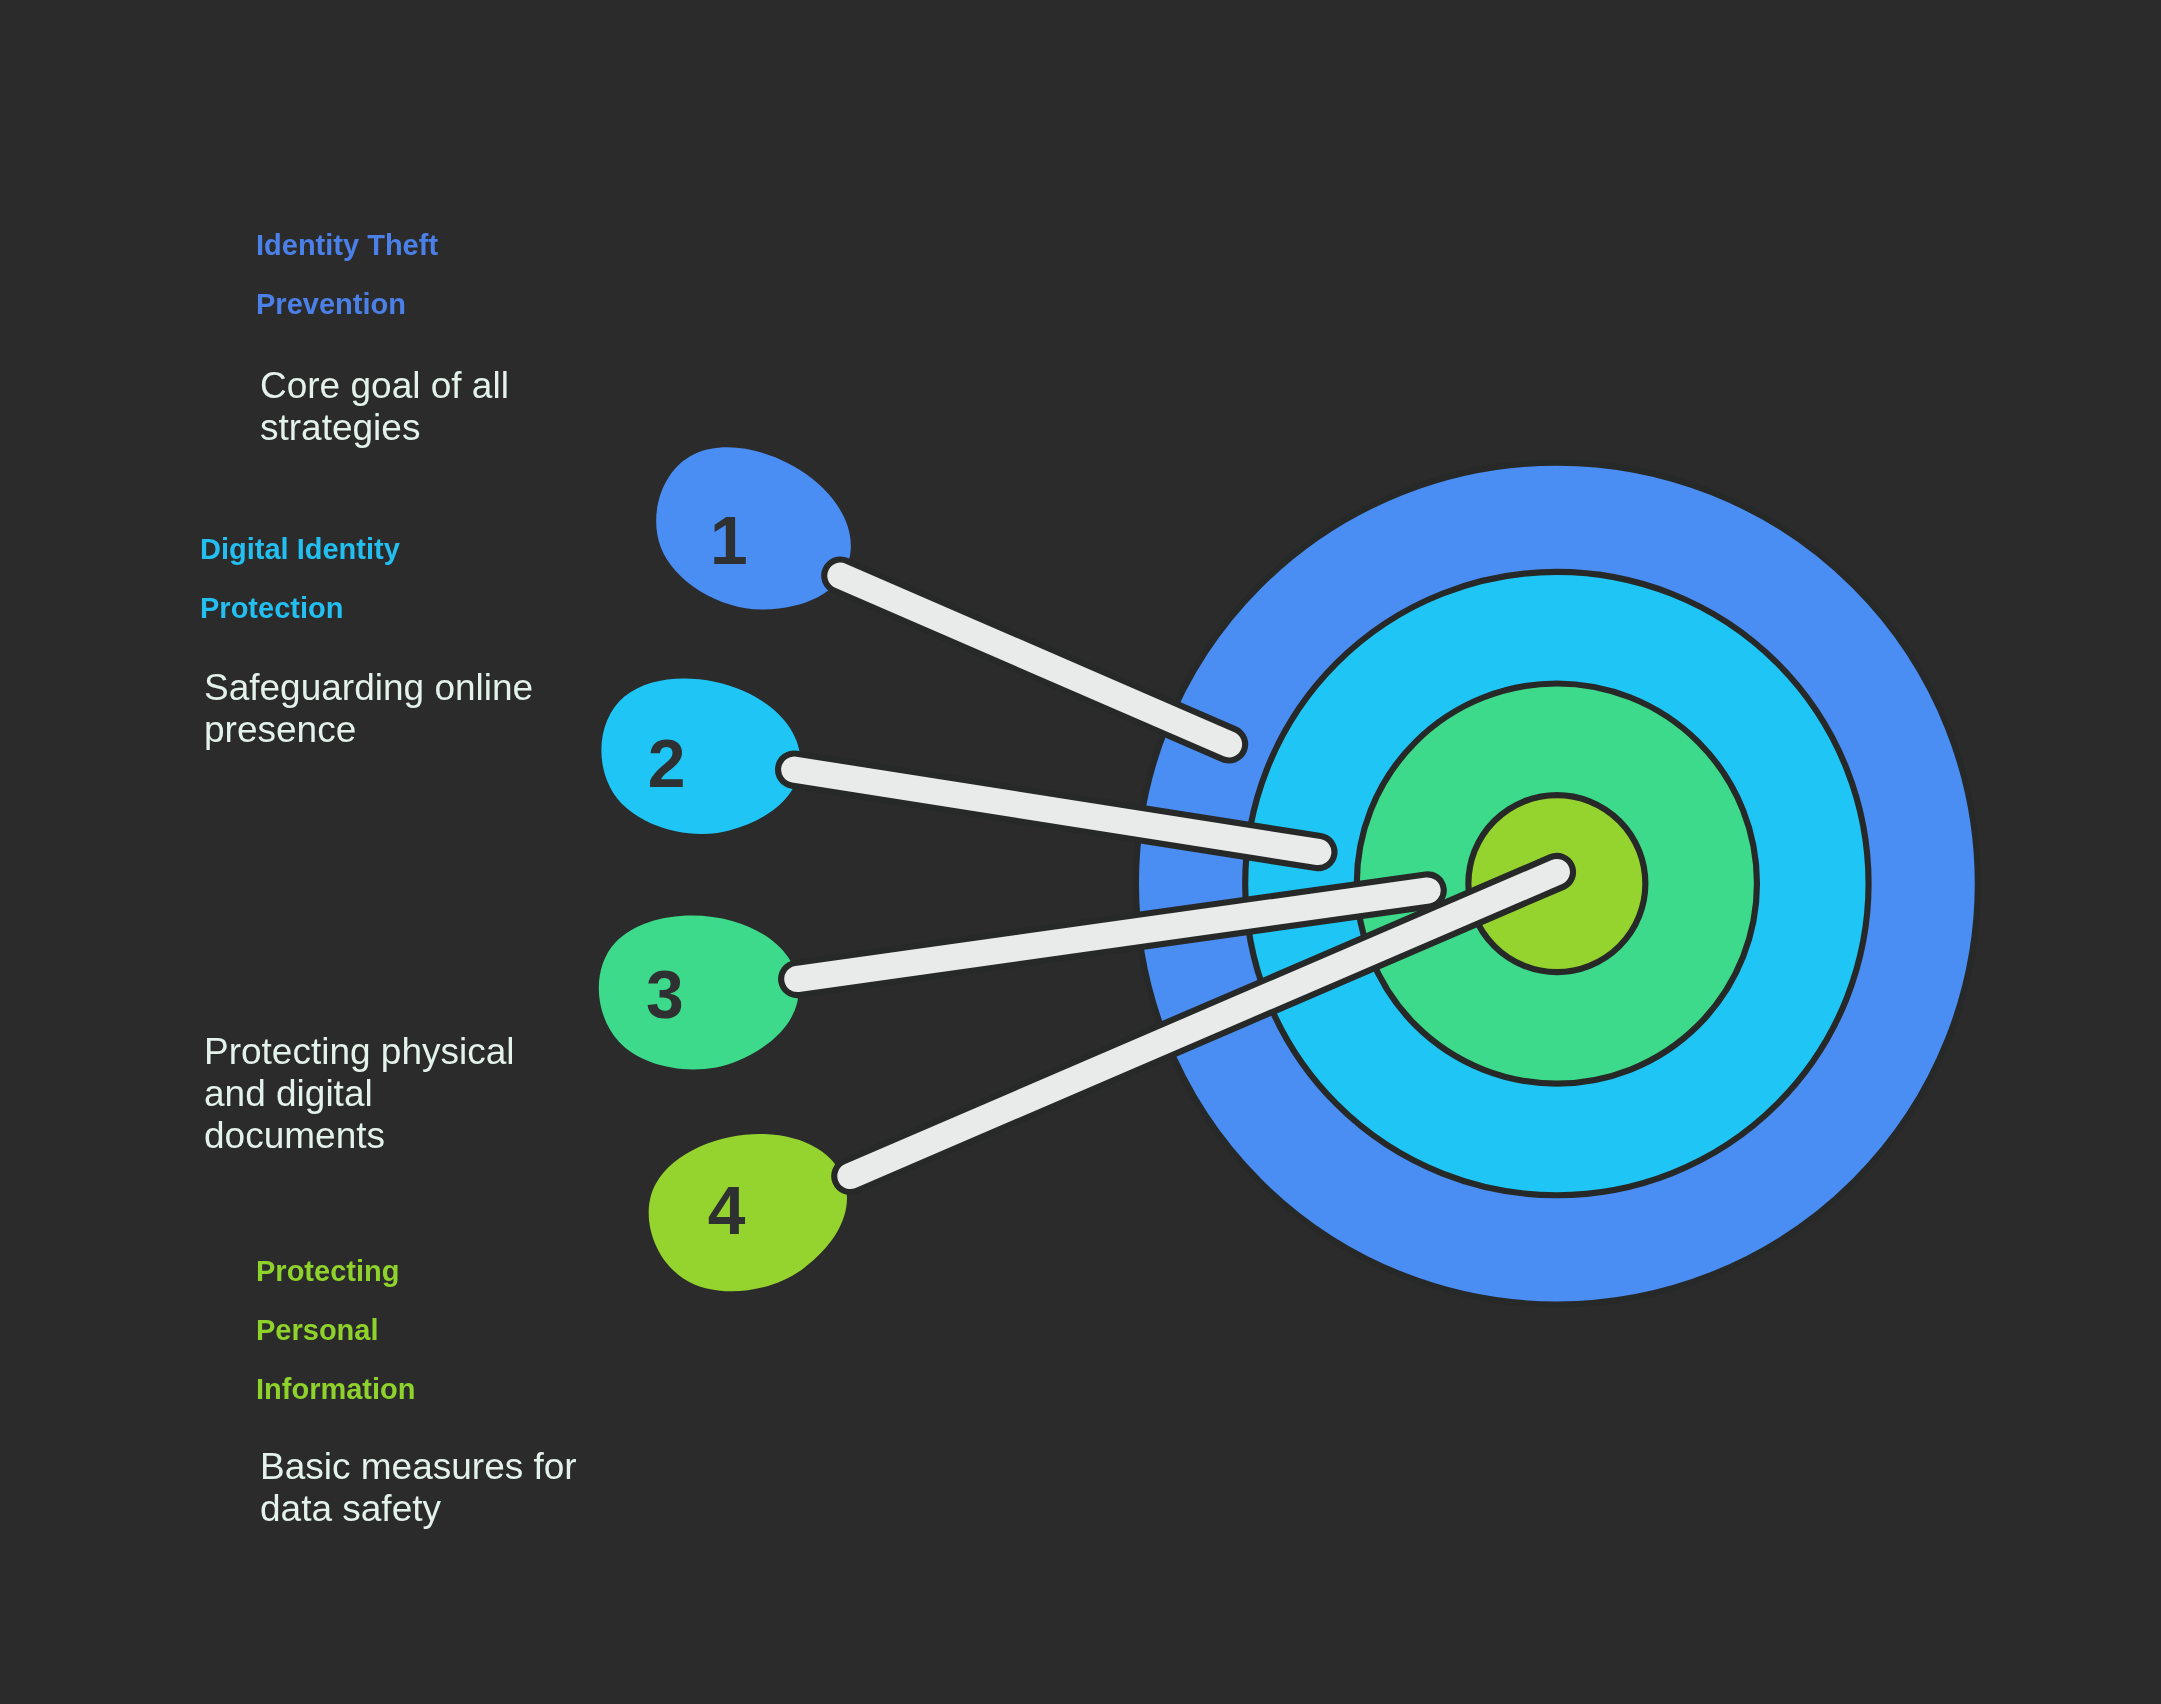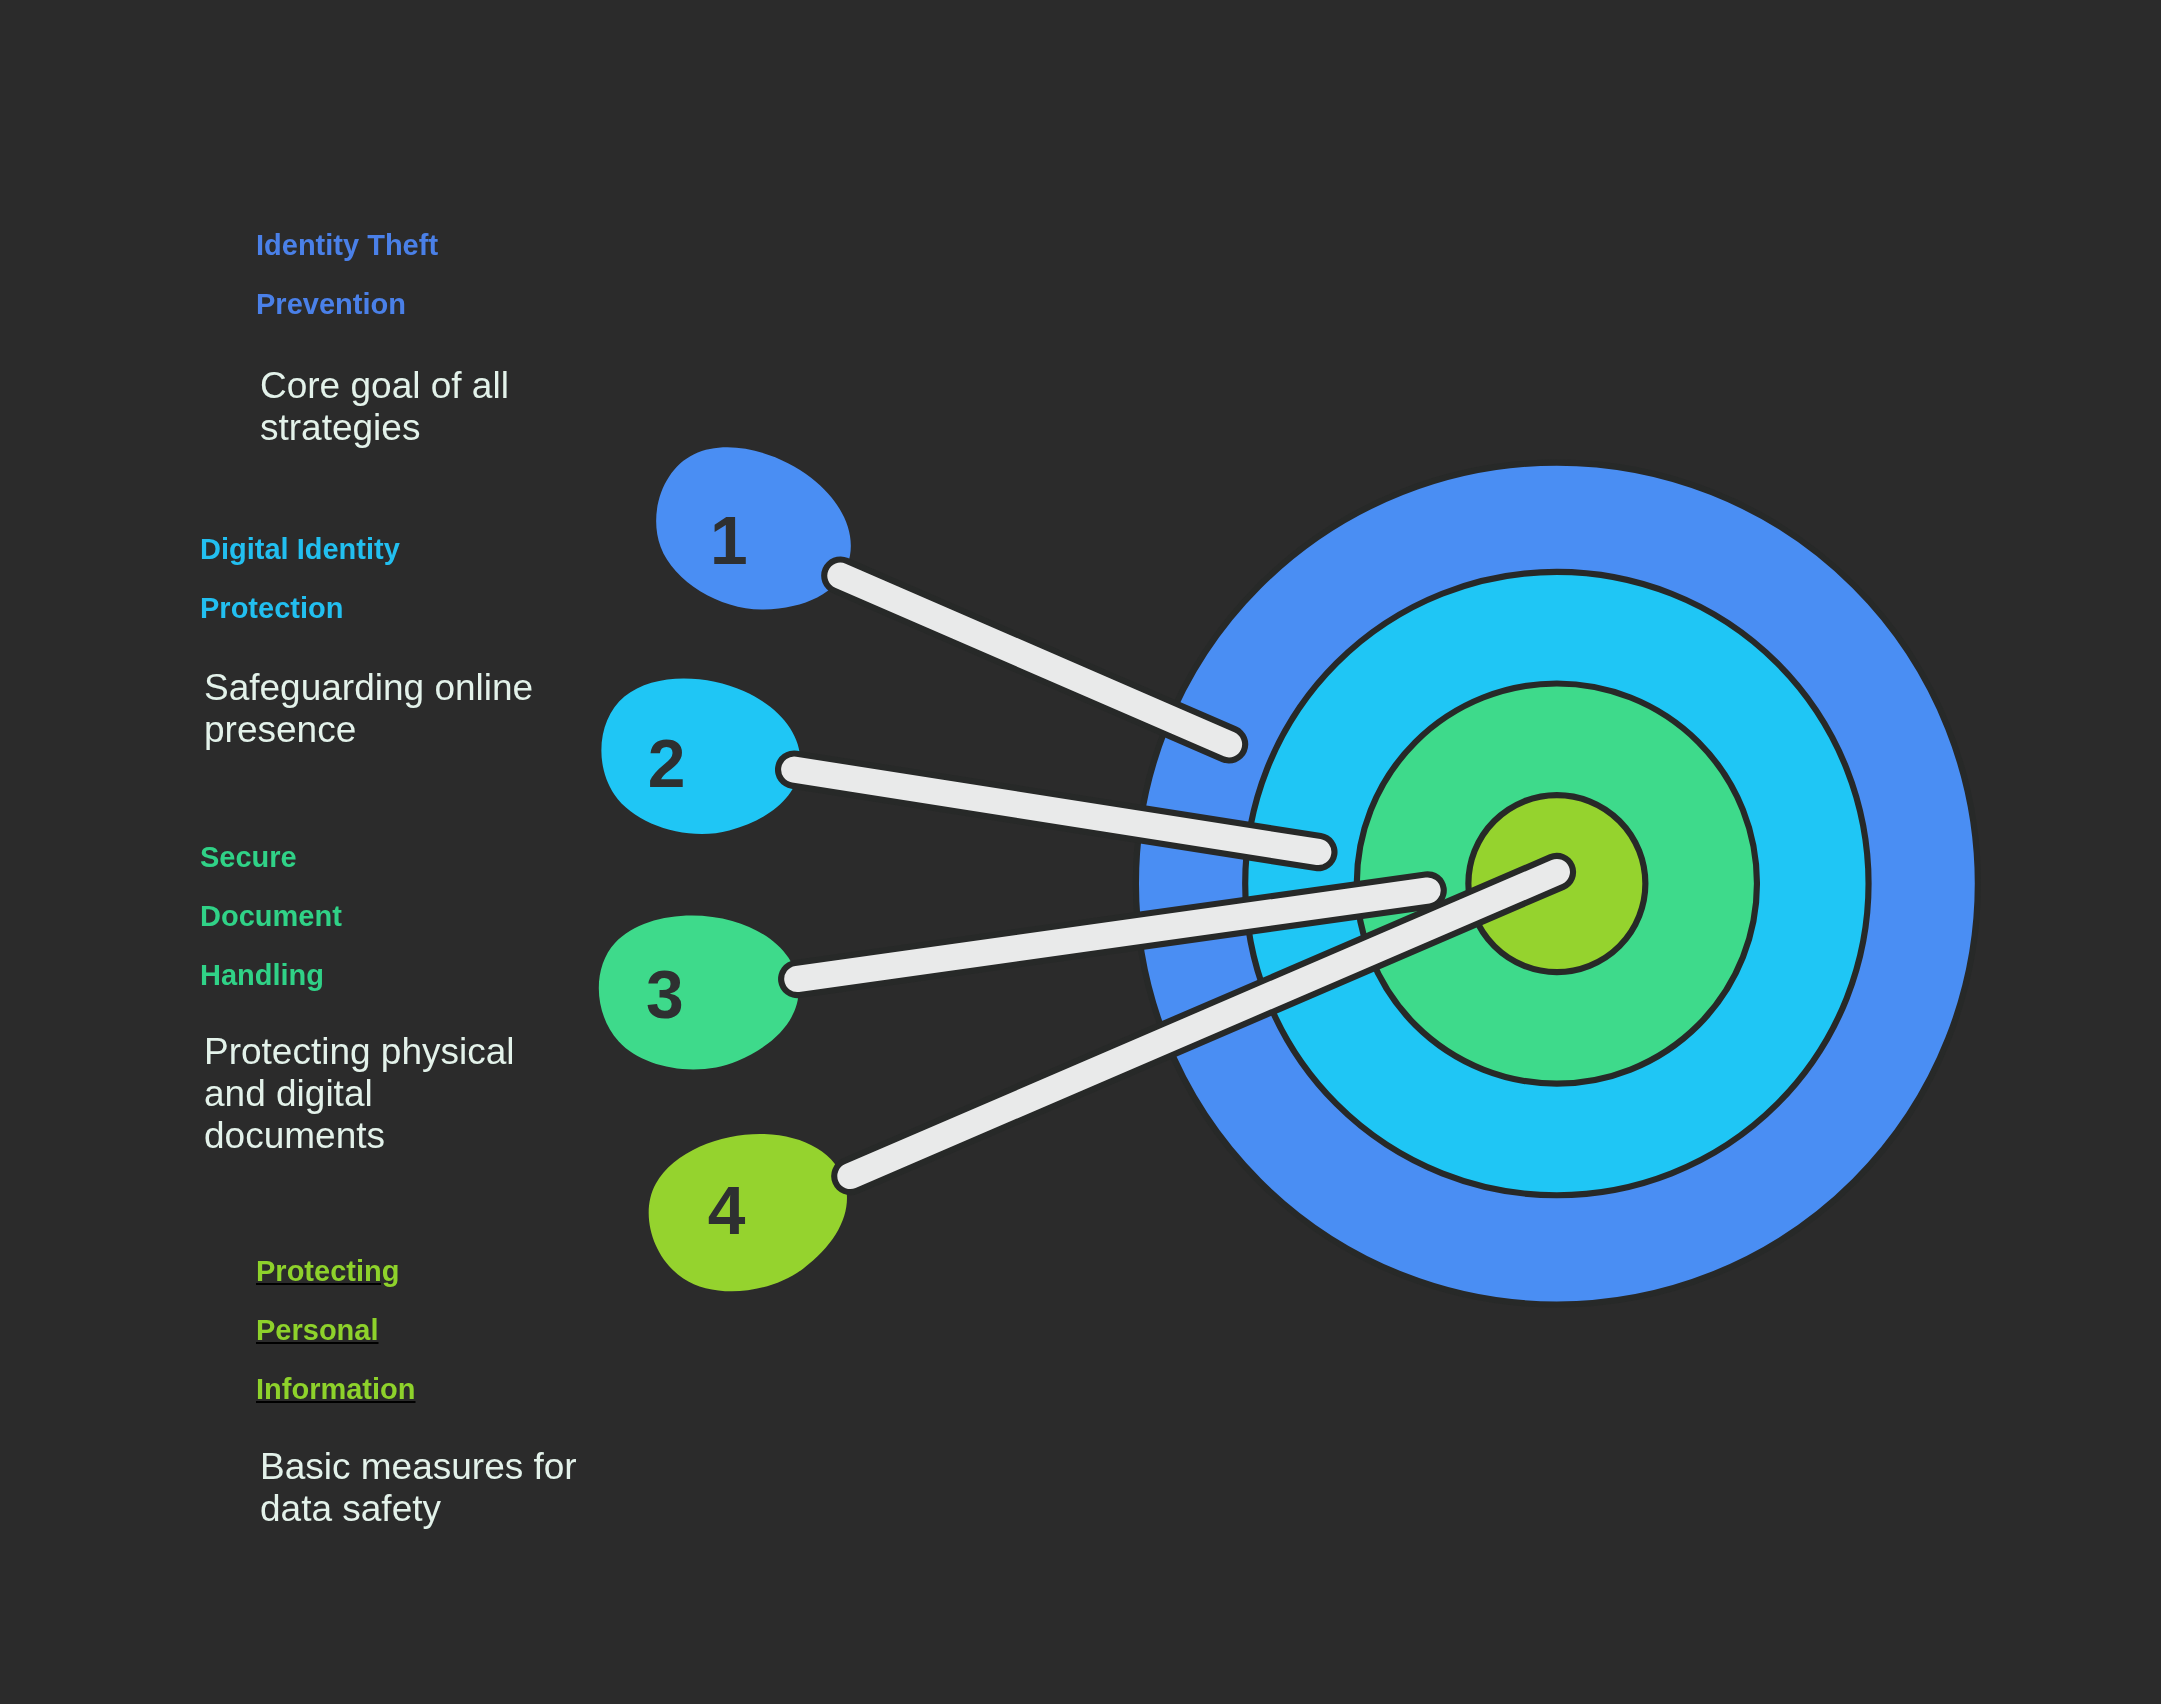--- a/index.html
+++ b/index.html
@@ -141,29 +141,26 @@
   </div>
 
   <div class="section" style="left:200px; top:520px; width:431px; height:246px;">
     <h2 class="accent-1">Digital Identity
 Protection</h2>
     <p class="desc" style="left:0; top:143px;">Safeguarding online
 presence</p>
   </div>
 
   <div class="section" style="left:200px; top:828px; width:431px; height:369px;">
-    <h2 class="accent-2">Secure
-Document
-Handling</h2>
     <p class="desc" style="left:0; top:199px;">Protecting physical
 and digital
 documents</p>
   </div>
 
-  <div class="section" style="left:256px; top:1242px; width:431px; height:369px;text-decoration:underline;">
+  <div class="section" style="left:256px; top:1242px; width:431px; height:369px;">
     <h2 class="accent-3">Protecting
 Personal
 Information</h2>
     <p class="desc" style="left:0; top:200px;">Basic measures for
 data safety</p>
   </div>
 
 </div>
 
 

